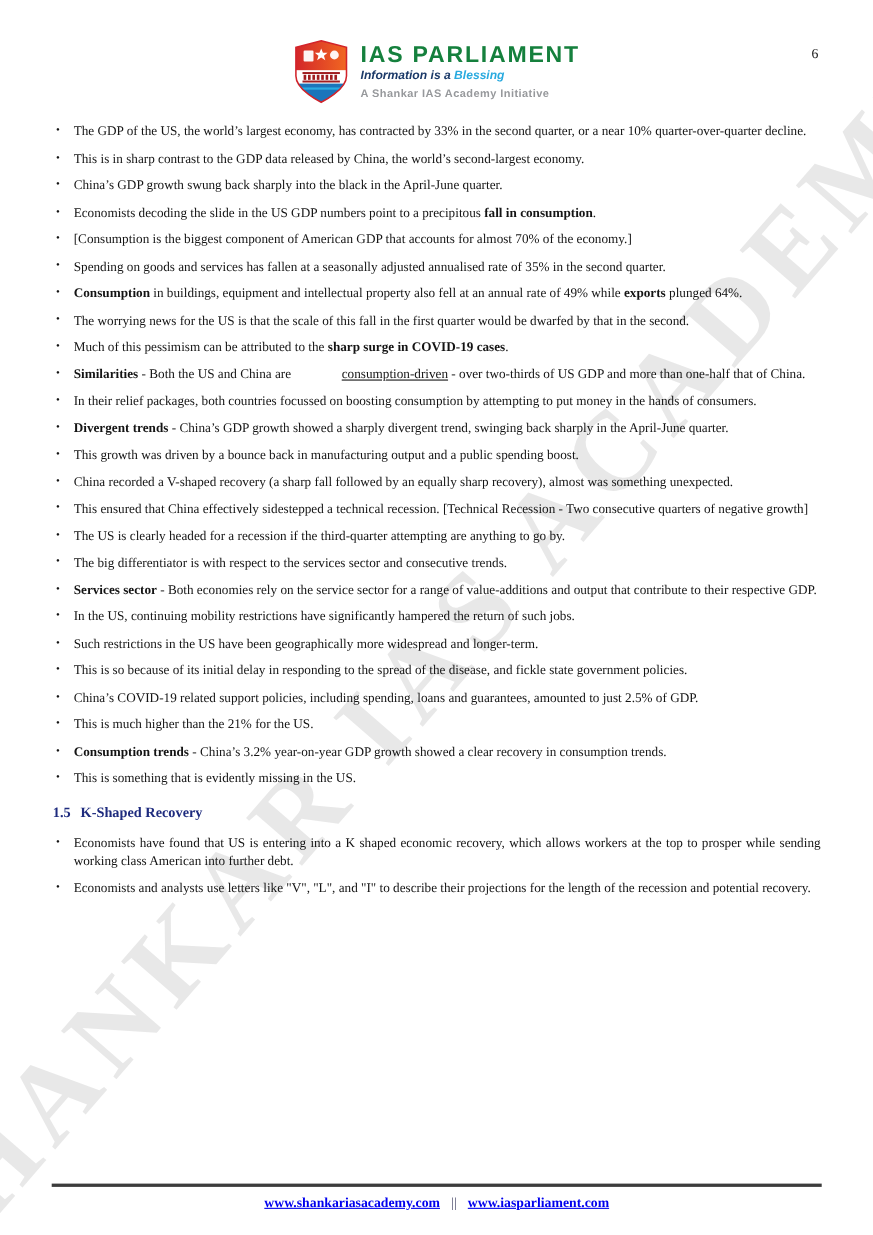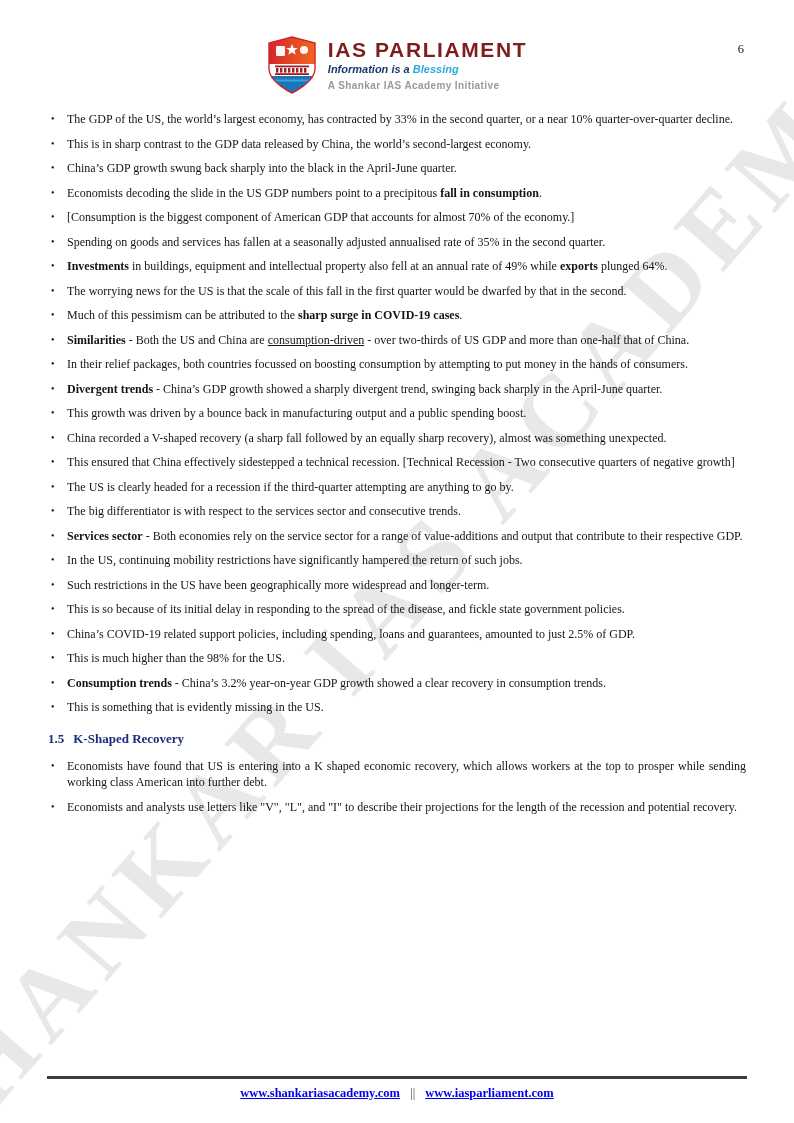--- a/index.html
+++ b/index.html
@@ -17,39 +17,39 @@
     color:rgba(110,110,110,0.16); z-index:0; user-select:none;
     font-family:"Liberation Serif","DejaVu Serif",serif;
   }
   
   .page-number { position:absolute; top:42px; right:50px; font-size:12.5px; color:#141414; z-index:2; }
   header { position:relative; z-index:1; padding-top:36px; display:flex; justify-content:center; }
   .logo { display:flex; align-items:center; gap:11px; }
   .logo-text { display:flex; flex-direction:column; }
   .logo-title {
     font-family:"Liberation Sans","DejaVu Sans",sans-serif;
-    font-size:21px; font-weight:bold; letter-spacing:1.6px; color:#7f1d1d; line-height:1.05;
+    font-size:21px; font-weight:bold; letter-spacing:1.6px; color:#15803d; line-height:1.05;
   }
   .logo-tagline {
     font-family:"Liberation Sans","DejaVu Sans",sans-serif;
     font-size:11px; font-weight:bold; font-style:italic; margin-top:2px; line-height:1.2;
   }
   .tag-dark { color:#1b3968;text-align:right; }
   .tag-accent { color:#29aadf; }
   .logo-subtitle {
     font-family:"Liberation Sans","DejaVu Sans",sans-serif;
     font-size:10px; font-weight:bold; color:#97999c; letter-spacing:0.4px; margin-top:3px;
   }
   
   main { position:relative; z-index:1; margin:17px 48px 0 48px; }
   .bullet-row { display:flex; margin-bottom:8.5px; }
   .dot { flex:0 0 19px; padding-left:3px; font-size:10px; line-height:16px; color:#141414; }
   .bullet-text { flex:1; font-size:12px; line-height:16px; text-align:justify; color:#141414; }
   .b { font-weight:bold; }
-  .u { text-decoration:underline; }
+  .u { text-decoration:underline;margin-left:43px; }
   .section-heading {
     display:flex; gap:9px; align-items:baseline;
     margin:16px 0 11px 0; font-size:13px; font-weight:bold; color:#1e2b7e;
   }
   
   footer { position:absolute; left:47px; right:47px; top:1076px; z-index:1; }
   .footer-rule { height:2.5px; background:#3c3c3c; }
   .footer-links {
     margin-top:7px; text-align:center; font-size:12.5px; font-weight:bold;
     font-family:"Liberation Serif","DejaVu Serif",serif;
@@ -139,21 +139,21 @@
     <p class="bullet-text"><span class="">[Consumption is the biggest component of American GDP that accounts for almost 70% of the economy.]</span></p>
   </div>
 
   <div class="bullet-row">
     <span class="dot">•</span>
     <p class="bullet-text"><span class="">Spending on goods and services has fallen at a seasonally adjusted annualised rate of 35% in the second quarter.</span></p>
   </div>
 
   <div class="bullet-row">
     <span class="dot">•</span>
-    <p class="bullet-text"><span class="b ">Investments</span><span class=""> in buildings, equipment and intellectual property also fell at an annual rate of 49% while </span><span class="b ">exports</span><span class=""> plunged 64%.</span></p>
+    <p class="bullet-text"><span class="b ">Consumption</span><span class=""> in buildings, equipment and intellectual property also fell at an annual rate of 49% while </span><span class="b ">exports</span><span class=""> plunged 64%.</span></p>
   </div>
 
   <div class="bullet-row">
     <span class="dot">•</span>
     <p class="bullet-text"><span class="">The worrying news for the US is that the scale of this fall in the first quarter would be dwarfed by that in the second.</span></p>
   </div>
 
   <div class="bullet-row">
     <span class="dot">•</span>
     <p class="bullet-text"><span class="">Much of this pessimism can be attributed to the </span><span class="b ">sharp surge in COVID-19 cases</span><span class="">.</span></p>
@@ -219,21 +219,21 @@
     <p class="bullet-text"><span class="">This is so because of its initial delay in responding to the spread of the disease, and fickle state government policies.</span></p>
   </div>
 
   <div class="bullet-row">
     <span class="dot">•</span>
     <p class="bullet-text"><span class="">China’s COVID-19 related support policies, including spending, loans and guarantees, amounted to just 2.5% of GDP.</span></p>
   </div>
 
   <div class="bullet-row">
     <span class="dot">•</span>
-    <p class="bullet-text"><span class="">This is much higher than the 98% for the US.</span></p>
+    <p class="bullet-text"><span class="">This is much higher than the 21% for the US.</span></p>
   </div>
 
   <div class="bullet-row">
     <span class="dot">•</span>
     <p class="bullet-text"><span class="b ">Consumption trends</span><span class=""> - China’s 3.2% year-on-year GDP growth showed a clear recovery in consumption trends.</span></p>
   </div>
 
   <div class="bullet-row">
     <span class="dot">•</span>
     <p class="bullet-text"><span class="">This is something that is evidently missing in the US.</span></p>

